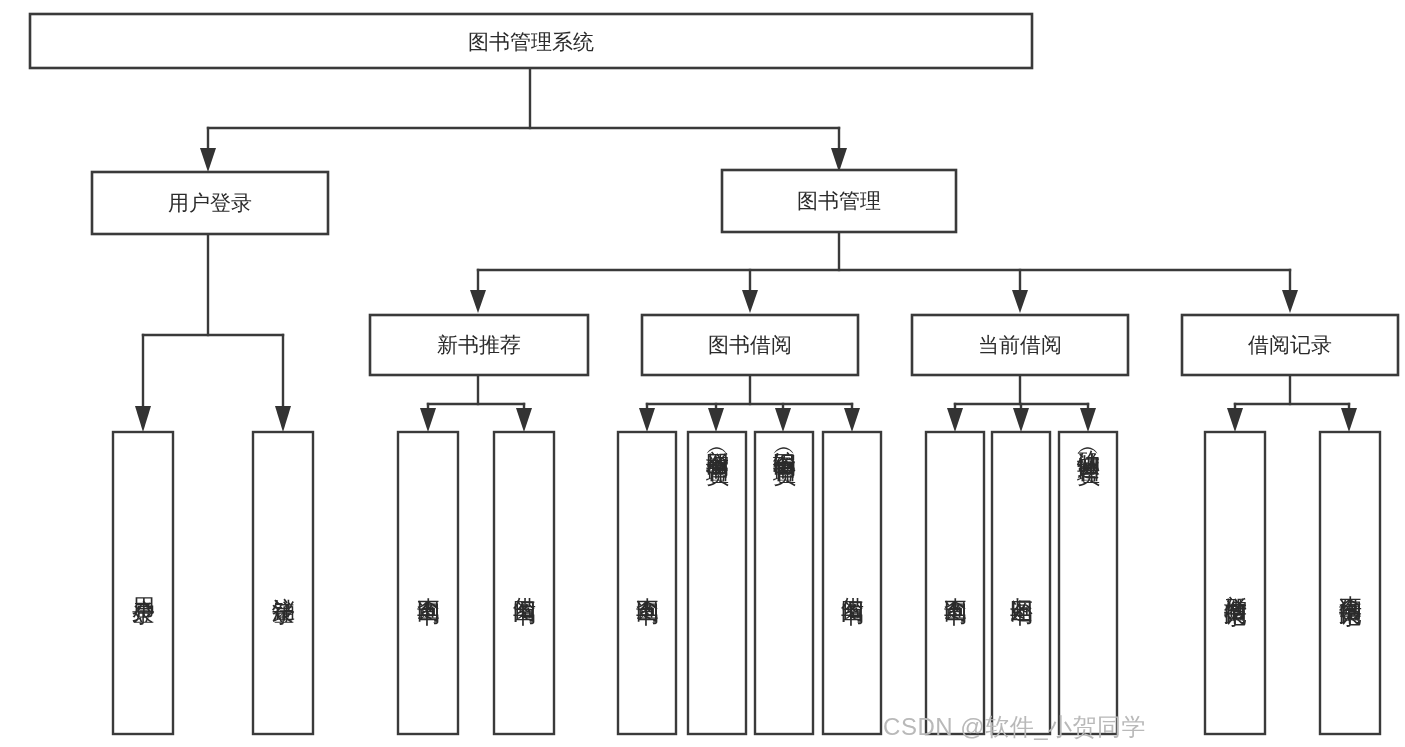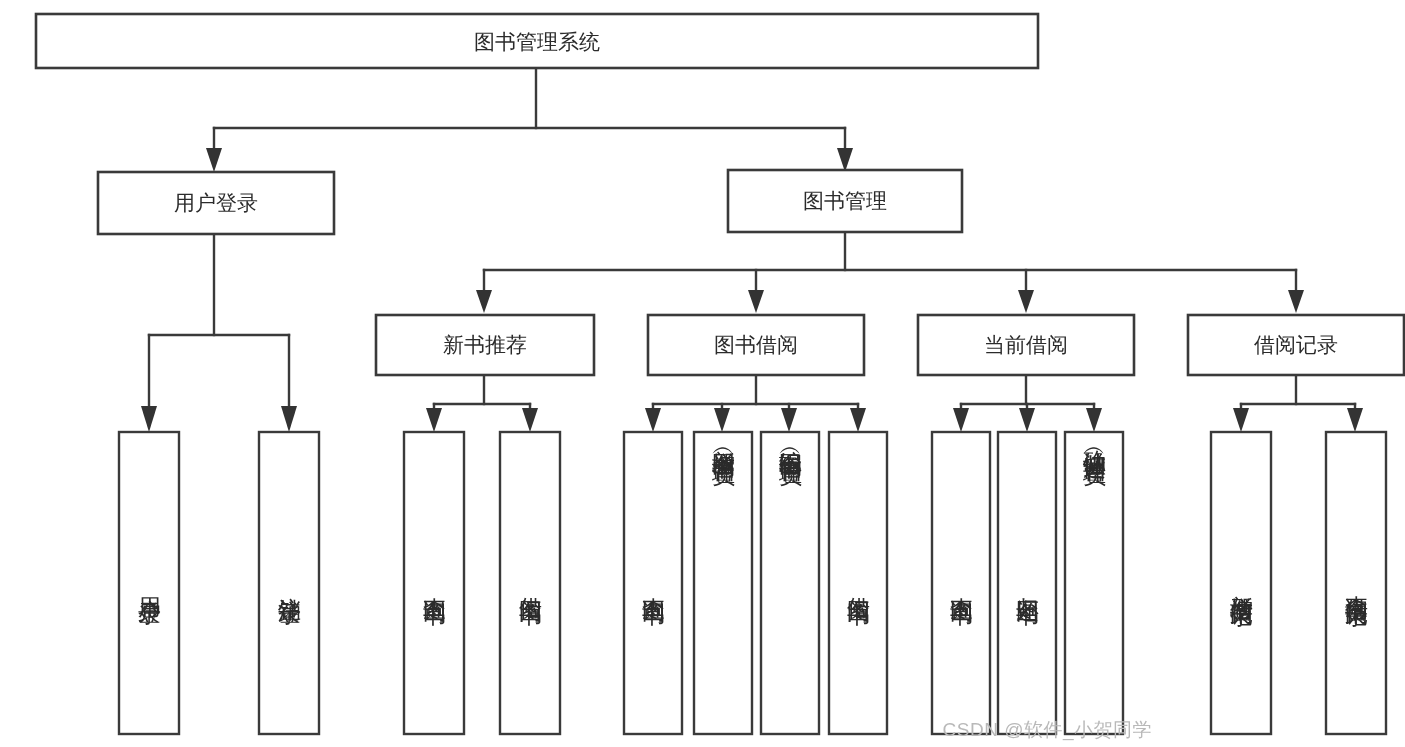--- a/index.html
+++ b/index.html
@@ -9,21 +9,21 @@
   }
   body {
     width: 1405px;
     height: 747px;
     font-family: "Liberation Sans", "DejaVu Sans", sans-serif;
     overflow: hidden;
     position: relative;
   }
   #diagram-root {
     position: absolute;
-    left: 16px;
+    left: 10px;
     top: 0;
     width: 1144px;
     height: 747px;
   }
   svg.flow {
     display: block;
     width: 1405px;
     height: 747px;
   }
   .node-rect {
@@ -69,21 +69,21 @@
     letter-spacing: 2px;
     color: #2b2b2b;
     white-space: nowrap;
     text-align: center;
   }
   #watermark {
     position: absolute;
     right: 8px;
     bottom: 4px;
     font-family: "Liberation Sans", "DejaVu Sans", sans-serif;
-    font-size: 19px;
+    font-size: 24px;
     color: #b9b9b9;
     letter-spacing: 0.5px;
     white-space: nowrap;
   }
 </style>
 </head>
 <body>
 
 <div id="diagram-root">
 

